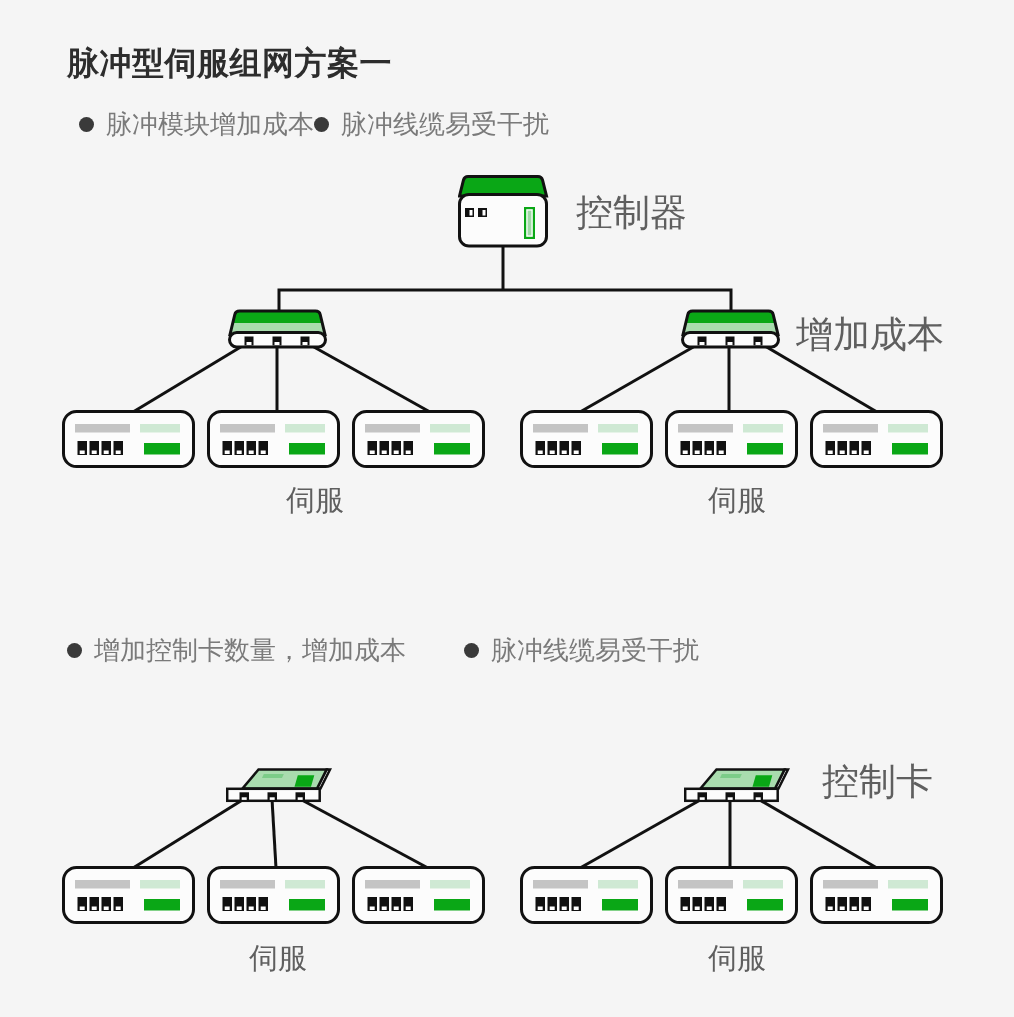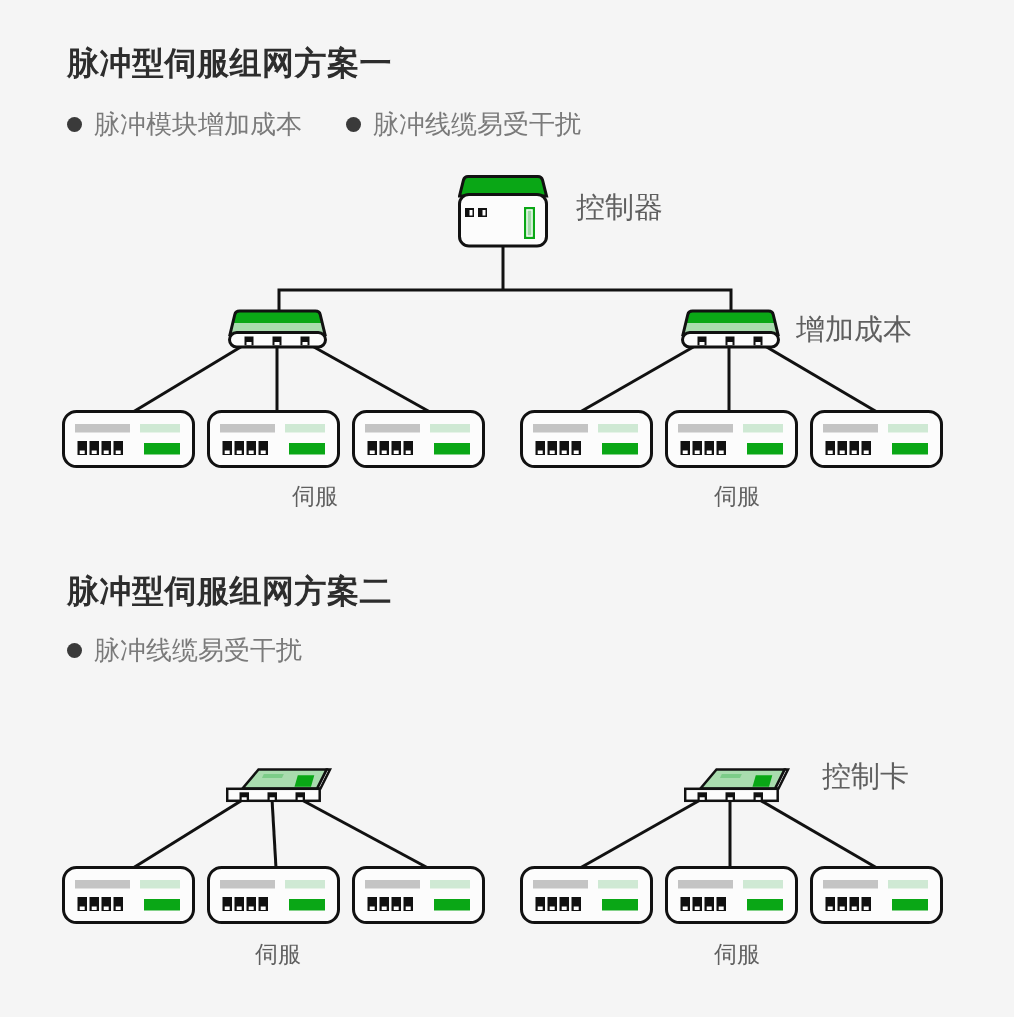--- a/index.html
+++ b/index.html
@@ -28,27 +28,27 @@
     color:var(--bullet_text,#7a7a7a);
     white-space:nowrap;
   }
   .bullet .dot{
     width:15px;height:15px;border-radius:50%;
     background:#3a3a3a;
     margin-right:12px;flex:none;
   }
   .dev-label{
     position:absolute;
+    font-size:37px;
+    color:var(--label_text,#595959);
+    white-space:nowrap;
+  }
+  .servo-label{
+    position:absolute;
     font-size:29px;
-    color:var(--label_text,#595959);
-    white-space:nowrap;
-  }
-  .servo-label{
-    position:absolute;
-    font-size:23px;
     color:var(--label_text,#595959);
     transform:translateX(-50%);
     white-space:nowrap;
   }
   svg#diagram{position:absolute;left:0;top:0;}
   
   .ol{stroke:var(--outline,#111);fill:none;}
   .w3{stroke-width:3px;}
   .w25{stroke-width:2.5px;}
   .ln{stroke:var(--outline,#111);stroke-width:3px;fill:none;}
@@ -162,39 +162,42 @@
     <use href="#sym-servo" x="62" y="866"></use>
     <use href="#sym-servo" x="207" y="866"></use>
     <use href="#sym-servo" x="352" y="866"></use>
     <use href="#sym-servo" x="520" y="866"></use>
     <use href="#sym-servo" x="665" y="866"></use>
     <use href="#sym-servo" x="810" y="866"></use>
   </svg>
 
   <div class="title" style="left:67px;top:42px">脉冲型伺服组网方案一</div>
 
-  <div class="bullets" style="left:67px;top:107px;gap:44px">
+  <div class="bullets" style="left:79px;top:107px;">
     <div class="bullet">
       <span class="dot"></span>
       <span>脉冲模块增加成本</span>
     </div>
     <div class="bullet">
       <span class="dot"></span>
       <span>脉冲线缆易受干扰</span>
     </div>
   </div>
 
   <div class="dev-label" style="left:576px;top:188px">控制器</div>
   <div class="dev-label" style="left:796px;top:310px">增加成本</div>
   <div class="servo-label" style="left:315px;top:481px">伺服</div>
   <div class="servo-label" style="left:737px;top:481px">伺服</div>
 
-  <div class="title" style="left:67px;top:570px">脉冲型伺服组网方案二</div>
 
   <div class="bullets" style="left:67px;top:633px;gap:58px">
+    <div class="bullet">
+      <span class="dot"></span>
+      <span>增加控制卡数量，增加成本</span>
+    </div>
     <div class="bullet">
       <span class="dot"></span>
       <span>脉冲线缆易受干扰</span>
     </div>
   </div>
 
 
   <div class="dev-label" style="left:822px;top:757px">控制卡</div>
   <div class="servo-label" style="left:278px;top:939px">伺服</div>
   <div class="servo-label" style="left:737px;top:939px">伺服</div>

